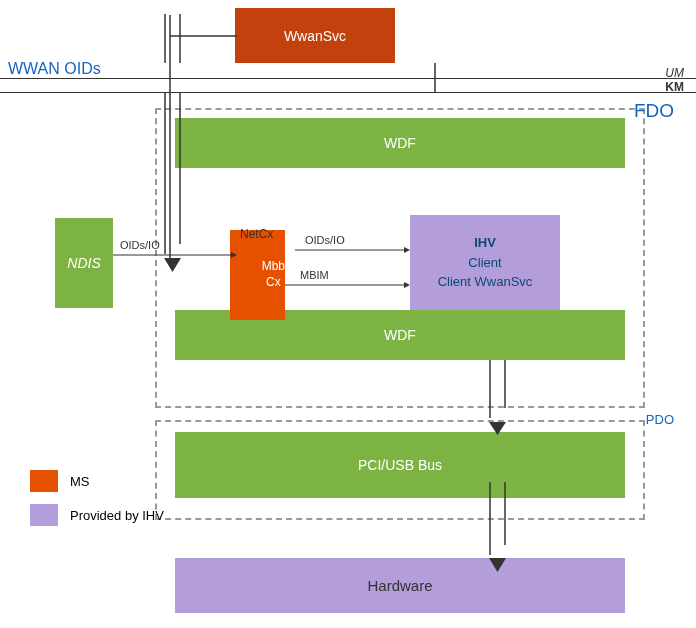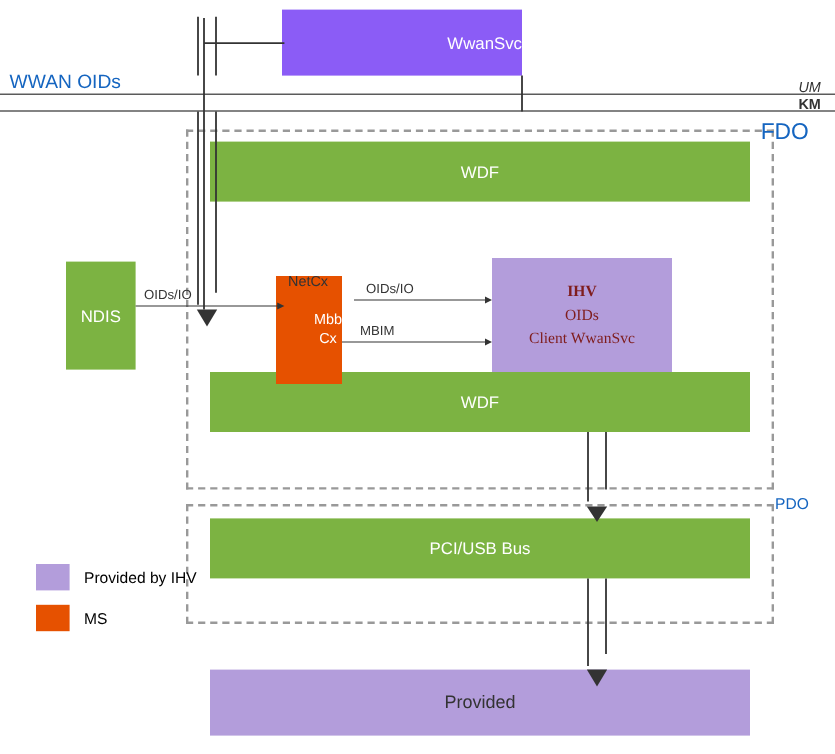--- a/index.html
+++ b/index.html
@@ -52,26 +52,26 @@
       color: #333;
       font-size: 12px;
       font-weight: bold;
     }
 
     
     .wwansvc-box {
       position: absolute;
       top: 8px;
       left: 235px;
-      width: 200px;
+      width: 160px;
       height: 55px;
-      background: #8b5cf6;
-      display: flex;
-      align-items: center;
-      justify-content: flex-end;
+      background: #c2410c;
+      display: flex;
+      align-items: center;
+      justify-content: center;
       color: #fff;
       font-size: 14px;
     }
 
     
     .label-wwan-oids {
       position: absolute;
       top: 60px;
       left: 8px;
       color: #1565c0;
@@ -131,20 +131,21 @@
       top: 218px;
       left: 55px;
       width: 58px;
       height: 90px;
       background: #7cb342;
       display: flex;
       align-items: center;
       justify-content: center;
       color: #fff;
       font-size: 14px;
+      font-style: italic;
     }
 
     
     .mbbcx-box {
       position: absolute;
       top: 230px;
       left: 230px;
       width: 55px;
       height: 90px;
       background: #e65100;
@@ -161,25 +162,24 @@
     .ihv-box {
       position: absolute;
       top: 215px;
       left: 410px;
       width: 150px;
       height: 95px;
       background: #b39ddb;
       display: flex;
       align-items: center;
       justify-content: center;
-      color: #7f1d1d;
+      color: #0c4a6e;
       font-size: 13px;
       text-align: center;
       line-height: 1.5;
-      font-family: Liberation Serif, serif;
     }
     .ihv-box .ihv-title {
       font-weight: bold;
     }
 
     
     .pdo-container {
       position: absolute;
       top: 420px;
       left: 155px;
@@ -194,21 +194,21 @@
       color: #1565c0;
       font-size: 13px;
     }
 
     
     .pci-box {
       position: absolute;
       top: 432px;
       left: 175px;
       width: 450px;
-      height: 50px;
+      height: 66px;
       background: #7cb342;
       display: flex;
       align-items: center;
       justify-content: center;
       color: #fff;
       font-size: 14px;
     }
 
     
     .hardware-box {
@@ -285,44 +285,44 @@
     <span>NDIS</span>
   </div>
 
   <div class="mbbcx-box">
     <span>Mbb<br>Cx</span>
   </div>
 
   <div class="ihv-box">
     <div>
       <div class="ihv-title">IHV</div>
-      <div>OIDs</div>
+      <div>Client</div>
       <div>Client WwanSvc</div>
     </div>
   </div>
 
   <div class="pdo-container"></div>
   <span class="label-pdo">PDO</span>
 
   <div class="pci-box">
     <span>PCI/USB Bus</span>
   </div>
 
   <div class="hardware-box">
-    <span>Provided</span>
+    <span>Hardware</span>
   </div>
 
   <div class="legend">
+    <div class="legend-item">
+      <div class="legend-box legend-box-ms"></div>
+      <span>MS</span>
+    </div>
     <div class="legend-item">
       <div class="legend-box legend-box-ihv"></div>
       <span>Provided by IHV</span>
-    </div>
-    <div class="legend-item">
-      <div class="legend-box legend-box-ms"></div>
-      <span>MS</span>
     </div>
   </div>
 
   <svg class="arrows-svg">
 
     <line x1="170" y1="15" x2="170" y2="258" stroke="#333" stroke-width="1.5"></line>
 
     <defs>
       <marker id="arrowhead" markerWidth="8" markerHeight="8" refX="4" refY="3" orient="auto">
         <polygon points="0 0, 6 3, 0 6" fill="#333"></polygon>

